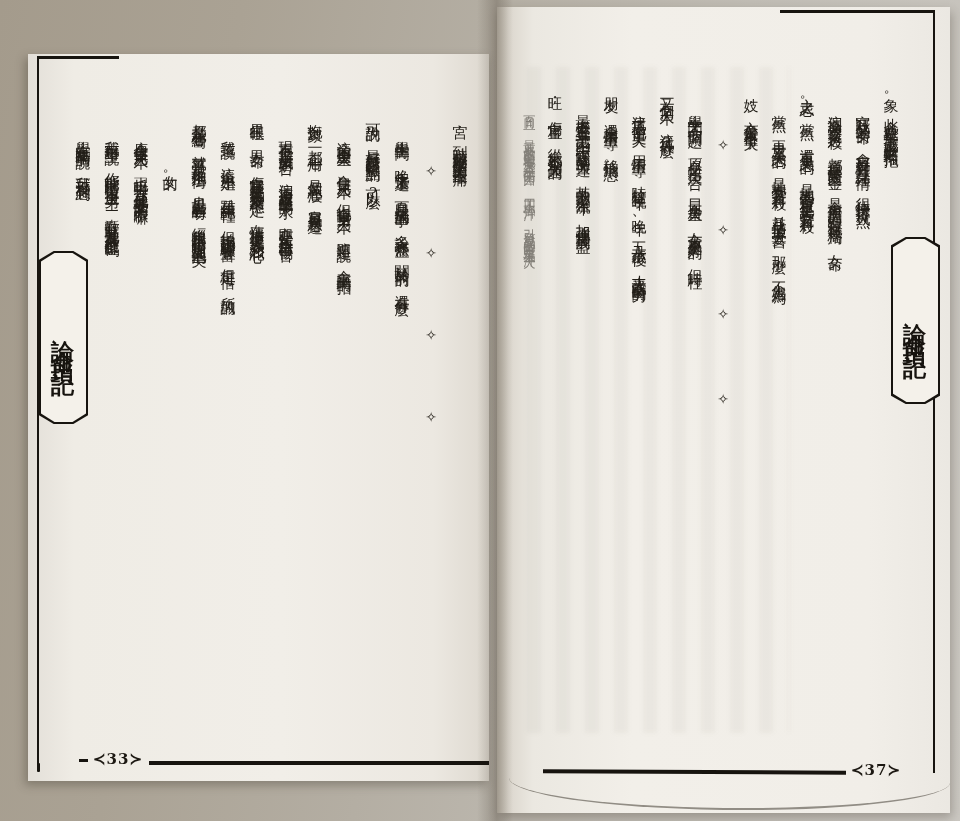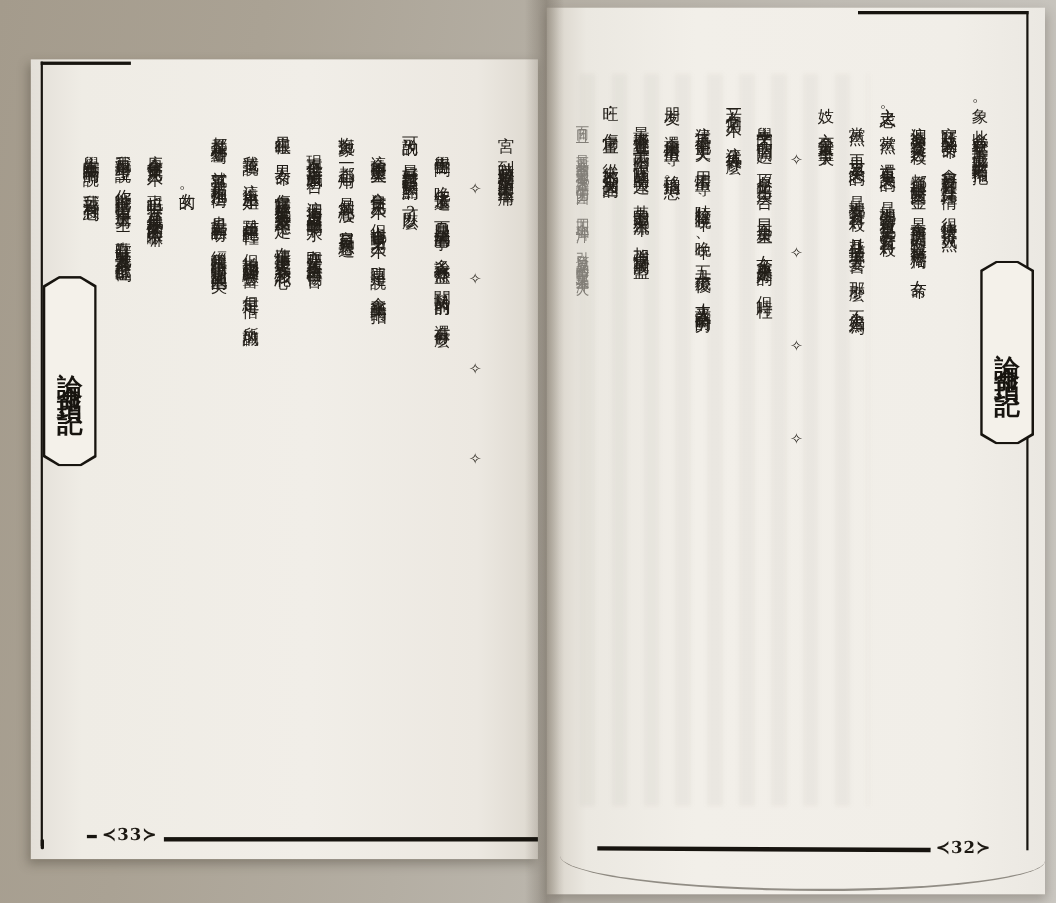--- a/index.html
+++ b/index.html
@@ -155,16 +155,16 @@
       <div class="col" style="text-indent: 17px;">現在不但是爭合或叫妒合,這個庚金還自坐很旺的子水,亦即是這粒庚金自己傷官</div>
       <div class="col" style="text-indent: 0px;">星很旺;男女命,傷官星旺盛都代表多變及不穩定,在情場上便是代表多心和花心。</div>
       <div class="col" style="text-indent: 17px;">我還說,這位命主小姐,雖是年紀輕輕,但拍拖戀愛經驗豐富;但是可惜,所識的</div>
       <div class="col" style="text-indent: 0px;">都是花心蘿蔔,就算平常一起拍拖逛街,也是左顧右盼,經常用眼睛偷瞄街上其他的美</div>
       <div class="col" style="text-indent: 51px;">女的。</div>
       <div class="col" style="text-indent: 17px;">庚金合住日元乙木,也暗中去「合」其他代表女性的乙木嘛!</div>
       <div class="col" style="text-indent: 17px;">我再對學生說,你能批斷出這位「庚金」男士,喜歡盯著其他女人什麼部位嗎?</div>
       <div class="col" style="text-indent: 17px;">學生有點嚅嚅的說:我可沒有想到。</div>
     </div>
 
-  <div class="page-num page-num-right">≺32≻</div>
+  <div class="page-num page-num-right">≺37≻</div>
   <div class="page-num page-num-left">≺33≻</div>
 
 </div>
 
 </body></html>

